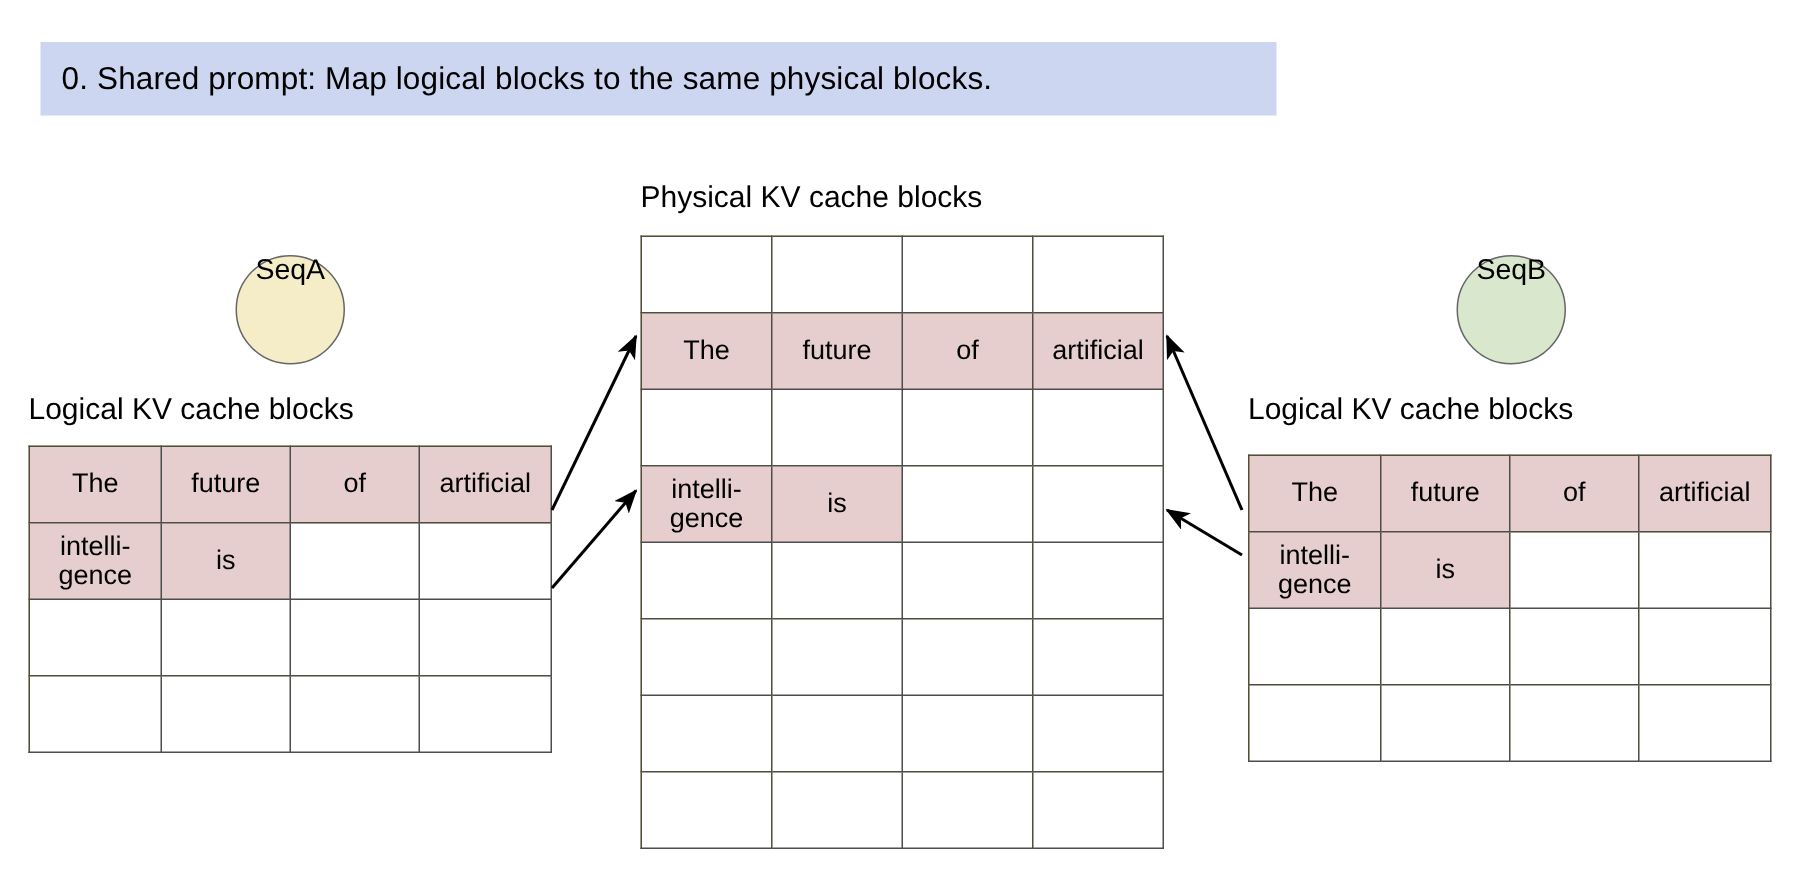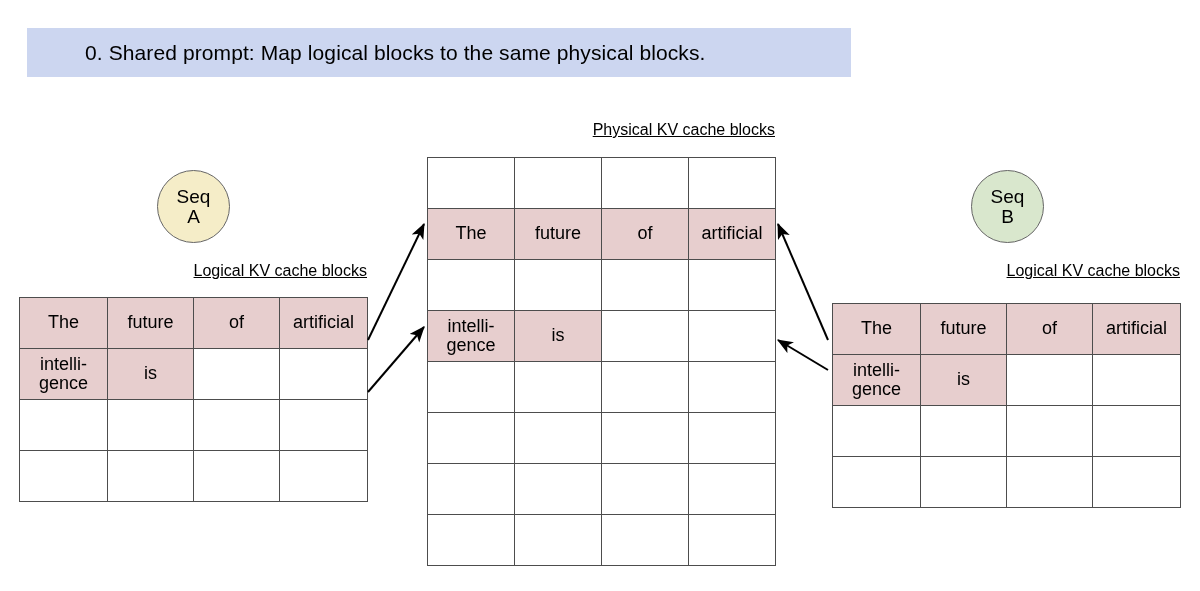--- a/index.html
+++ b/index.html
@@ -26,48 +26,46 @@
     background: #ccd6f0;
     display: flex;
     align-items: center;
   }
   #banner .banner-text {
     padding-left: 14px;
     font-size: 21px;
     line-height: 1.1;
     letter-spacing: 0.1px;
     white-space: nowrap;
-    margin-left: 44px;
   }
 
   
   .seq-circle {
     position: absolute;
     width: 71px;
     height: 71px;
     border-radius: 50%;
     border: 1.2px solid #666666;
     display: flex;
-    flex-direction: column;
-    align-items: center;
+    flex-direction: row;
+    align-items: flex-start;
     justify-content: center;
     font-size: 19px;
     line-height: 1.05;
   }
   #seq-a-circle { left: 157px; top: 170px; background: #f5edc8; }
   #seq-b-circle { left: 971px; top: 170px; background: #d9e7cd; }
   .seq-circle span { display: block; }
 
   
   .caption {
     position: absolute;
-    font-size: 16px;
+    font-size: 20px;
     white-space: nowrap;
-    text-align: right;
-    text-decoration: underline;
+    text-align: left;
   }
   #caption-physical { left: 427px; top: 121px; width: 348px; }
   #caption-logical-a { left: 19px;  top: 262px; width: 348px; }
   #caption-logical-b { left: 832px; top: 262px; width: 348px; }
 
   
   .grid {
     position: absolute;
     border-collapse: collapse;
     table-layout: fixed;

